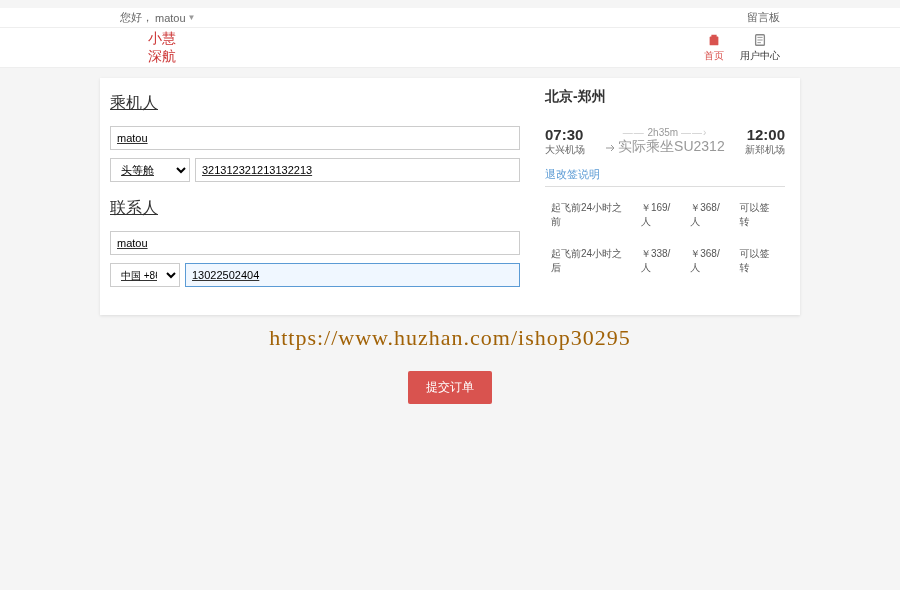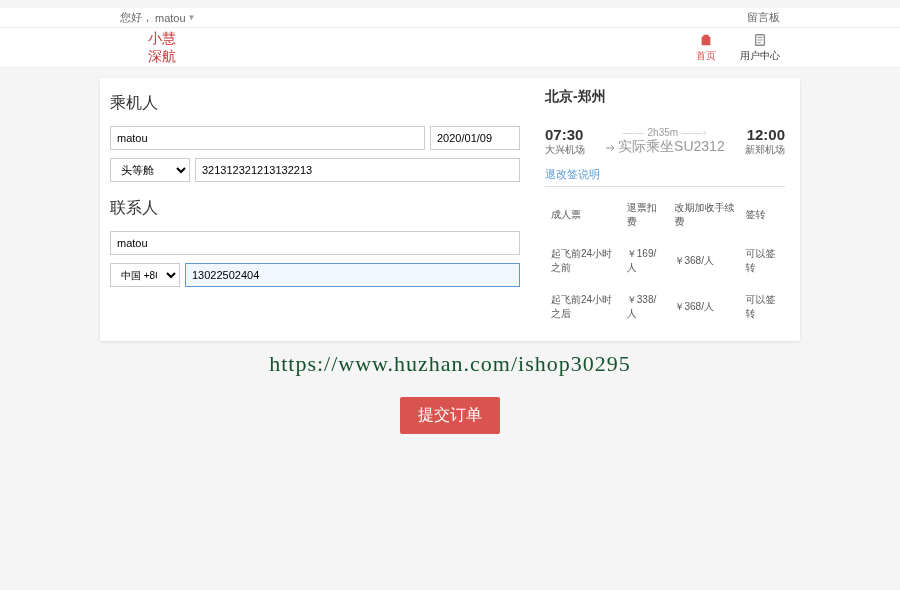--- a/index.html
+++ b/index.html
@@ -3,27 +3,27 @@
 <meta charset="utf-8">
 <style>
 * { box-sizing: border-box; margin: 0; padding: 0; }
 body { font-family: "Microsoft YaHei", Arial, sans-serif; font-size: 12px; color: #333; background: #f5f5f5; width: 900px; }
 .topbar { background: #fff; border-bottom: 1px solid #eee; height: 20px; display: flex; align-items: center; padding: 0 120px; justify-content: space-between; font-size: 11px; color: #666; margin-top: 8px; }
 .topbar-left { display: flex; align-items: center; gap: 2px; }
 .header { background: #fff; height: 40px; display: flex; align-items: center; padding: 0 120px; justify-content: space-between; border-bottom: 1px solid #eee; }
 .logo { width: 60px; height: 30px; display: flex; flex-direction: column; align-items: center; justify-content: center; }
 .logo-svg { width: 40px; height: 18px; }
 .logo-text { font-size: 14px; color: #c33; margin-left: 28px; }
-.nav-right { display: flex; gap: 24px; }
+.nav-right { display: flex; gap: 16px; }
 .nav-item { display: flex; flex-direction: column; align-items: center; font-size: 10px; cursor: pointer; }
 .nav-item.active { color: #d9534f; }
 .nav-icon { width: 14px; height: 14px; margin-bottom: 2px; }
 .content { padding: 10px 100px; }
 .main-box { background: #fff; display: flex; box-shadow: 0 1px 3px rgba(0,0,0,0.1); }
-.left-panel { width: 430px; padding: 15px 10px 20px 10px; }
+.left-panel { width: 430px; padding: 15px 10px 20px 10px; text-decoration: underline; }
 .right-panel { flex: 1; padding: 10px 15px; font-size: 11px; }
 h3 { font-size: 16px; font-weight: normal; margin-bottom: 12px; }
 .row { display: flex; gap: 5px; margin-bottom: 8px; }
 input[type=text], select { border: 1px solid #ccc; height: 24px; padding: 0 6px; font-size: 11px; background: #fff; }
 .input-full { flex: 1; }
 .input-half { flex: 1; }
 .input-date { width: 90px; }
 .sel-class { width: 80px; }
 .input-id { flex: 1; }
 .sel-country { width: 70px; font-size: 10px; }
@@ -35,23 +35,23 @@
 .time { font-size: 15px; font-weight: bold; }
 .airport { font-size: 10px; color: #666; }
 .duration-block { flex: 1; text-align: center; font-size: 10px; color: #999; }
 .duration-line { color: #ccc; letter-spacing: 1px; }
 .carrier { font-size: 14px; color: #999; }
 .plane-icon { display: inline-block; width: 10px; height: 10px; vertical-align: middle; }
 .policy-link { color: #5b9bd5; font-size: 11px; border-bottom: 1px solid #ddd; padding-bottom: 4px; margin-bottom: 4px; cursor: pointer; }
 .policy-table { width: 100%; font-size: 10px; }
 .policy-table td { padding: 8px 4px; color: #555; }
 .policy-table tr { border-bottom: 1px solid #f0f0f0; }
-.watermark { text-align: center; font-size: 22px; color: #14532d; letter-spacing: 1px; margin: 10px 0 20px 0; font-family: serif; }
+.watermark { text-align: center; font-size: 22px; color: #a16207; letter-spacing: 1px; margin: 10px 0 20px 0; font-family: serif; }
 .submit-wrapper { text-align: center; }
-.submit-btn { background: #d9534f; color: #fff; border: none; padding: 8px 18px; font-size: 16px; cursor: pointer; border-radius: 2px; }
+.submit-btn { background: #d9534f; color: #fff; border: none; padding: 8px 18px; font-size: 12px; cursor: pointer; border-radius: 2px; }
 .dropdown-arrow { font-size: 8px; color: #999; }
 </style>
 </head>
 <body>
 
 <div class="topbar">
   <div class="topbar-left">
     <span>您好，</span>
     <span>matou</span>
     <span class="dropdown-arrow">▼</span>
@@ -86,21 +86,20 @@
   </div>
 </div>
 
 <div class="content">
   <div class="main-box">
 
     <div class="left-panel">
       <h3>乘机人</h3>
       <div class="row">
         <input type="text" class="input-half" value="matou" style="">
-        <input type="text" class="input-date" value="2020/01/09" style="">
       </div>
       <div class="row">
         <select class="sel-class">
           <option>头等舱</option>
         </select>
         <input type="text" class="input-id" value="321312321213132213" style="">
       </div>
 
       <h3 style="margin-top:16px">联系人</h3>
       <div class="row">
@@ -133,26 +132,20 @@
         <div class="time-block right">
           <div class="time">12:00</div>
           <div class="airport">新郑机场</div>
         </div>
       </div>
 
       <div class="policy-link">退改签说明</div>
 
       <table class="policy-table">
         <tbody>
-            <tr>
-          <td>成人票</td>
-          <td>退票扣费</td>
-          <td>改期加收手续费</td>
-          <td>签转</td>
-        </tr>
         <tr>
           <td>起飞前24小时之前</td>
           <td>￥169/人</td>
           <td>￥368/人</td>
           <td>可以签转</td>
         </tr>
         <tr>
           <td>起飞前24小时之后</td>
           <td>￥338/人</td>
           <td>￥368/人</td>

